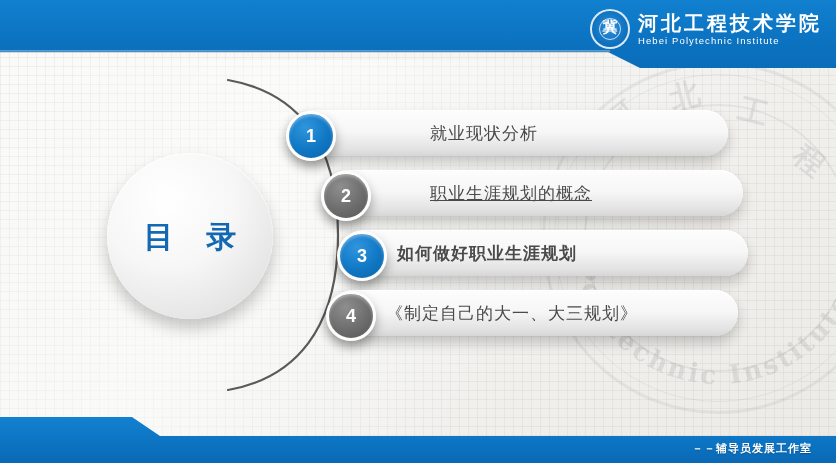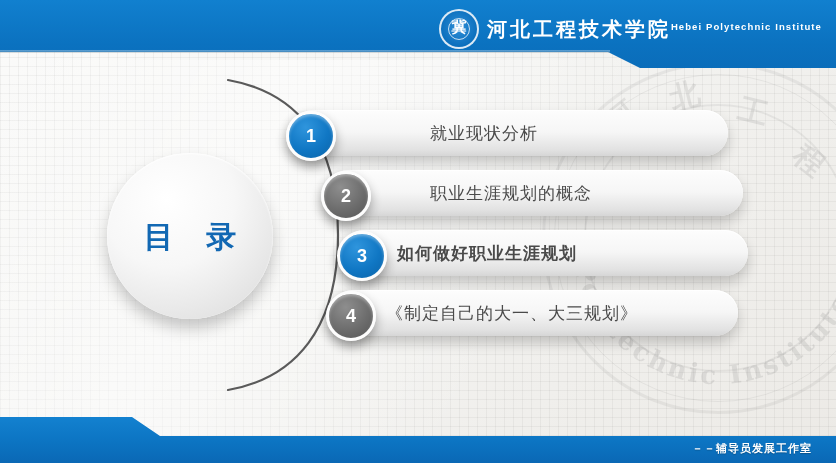--- a/index.html
+++ b/index.html
@@ -62,27 +62,27 @@
     position:relative;flex:0 0 auto;
   }
   .logo-mark:after{
     content:"";position:absolute;left:7px;top:7px;right:7px;bottom:7px;
     border-radius:50%;border:1px solid rgba(255,255,255,.75);
   }
   .logo-mark .glyph{
     position:absolute;left:0;right:0;top:7px;text-align:center;
     color:#fff;font-size:15px;font-family:"DejaVu Serif","Liberation Serif",serif;font-weight:bold;
   }
-  .logo-text{display:flex;flex-direction:row;justify-content:flex-start;line-height:1;}
+  .logo-text{display:flex;flex-direction:column;justify-content:flex-start;line-height:1;}
   .logo-cn{
     color:#fff;font-size:20px;letter-spacing:3px;font-weight:bold;
     font-family:"DejaVu Serif","Liberation Serif",serif;white-space:nowrap;
   }
   .logo-en{
-    color:#fff;font-size:9.5px;letter-spacing:1.1px;font-weight:bold;
+    color:#fff;font-size:9.5px;letter-spacing:1.1px;font-weight:normal;
     margin-top:3px;white-space:nowrap;
   }
 
   
   .contents{
     position:absolute;left:107px;top:153px;width:166px;height:166px;border-radius:50%;
     background:radial-gradient(circle at 36% 28%, #ffffff 0%, #f7f7f7 42%, #e4e4e4 78%, #d3d3d3 100%);
     box-shadow:0 9px 16px rgba(0,0,0,.22), inset 0 1px 2px rgba(255,255,255,.9);
     display:flex;flex-direction:column;align-items:center;justify-content:center;
     z-index:5;
@@ -191,21 +191,21 @@
 
   <div class="row" style="left:0;top:110px;">
     <div class="pill" style="left:290px;top:0;width:438px;">
       <span class="pill-label" style="margin-left:140px;">就业现状分析</span>
     </div>
     <div class="num blue" style="left:286px;top:1px;">1</div>
   </div>
 
   <div class="row" style="left:0;top:170px;">
     <div class="pill" style="left:325px;top:0;width:418px;">
-      <span class="pill-label" style="margin-left:105px;">职业生涯规划的概念</span>
+      <span class="pill-label" style="margin-left:105px;text-decoration:underline;">职业生涯规划的概念</span>
     </div>
     <div class="num gray" style="left:321px;top:1px;">2</div>
   </div>
 
   <div class="row" style="left:0;top:230px;">
     <div class="pill" style="left:341px;top:0;width:407px;">
       <span class="pill-label" style="margin-left:56px;font-weight:bold;">如何做好职业生涯规划</span>
     </div>
     <div class="num blue" style="left:337px;top:1px;">3</div>
   </div>

